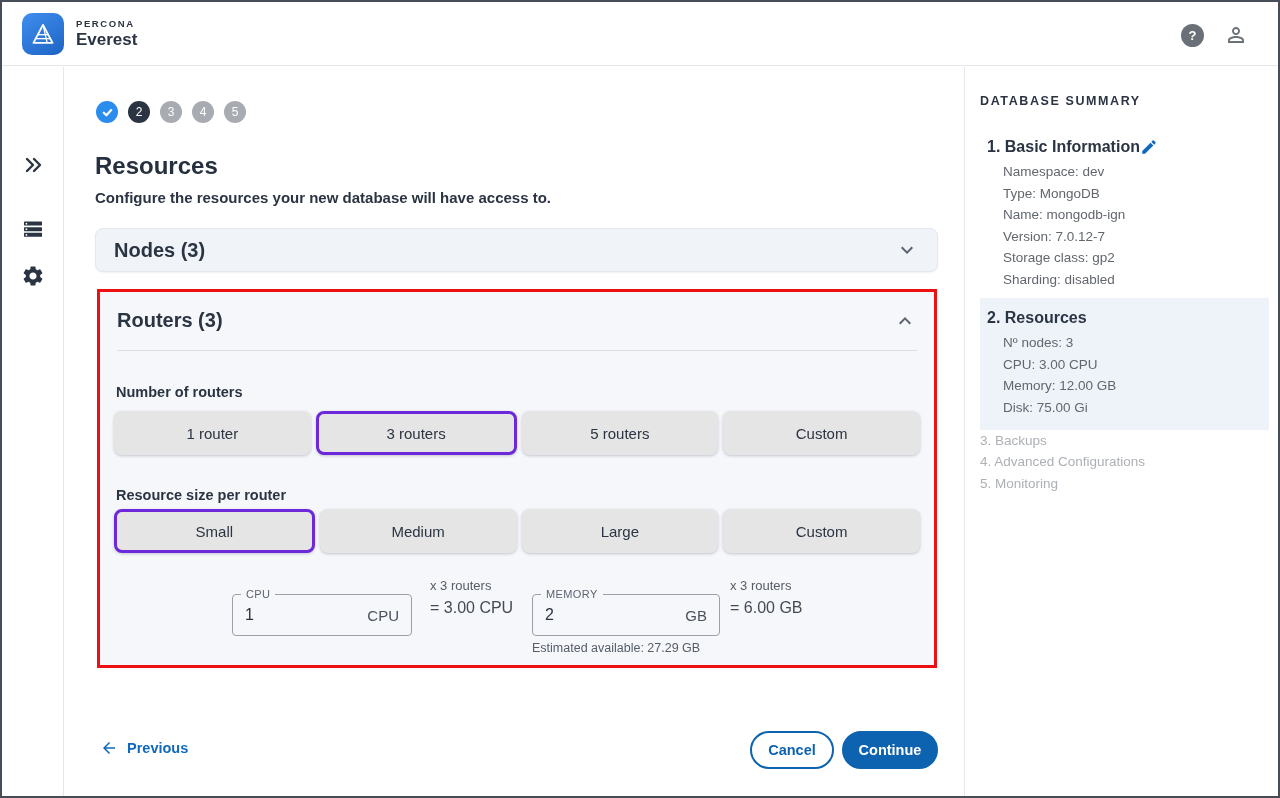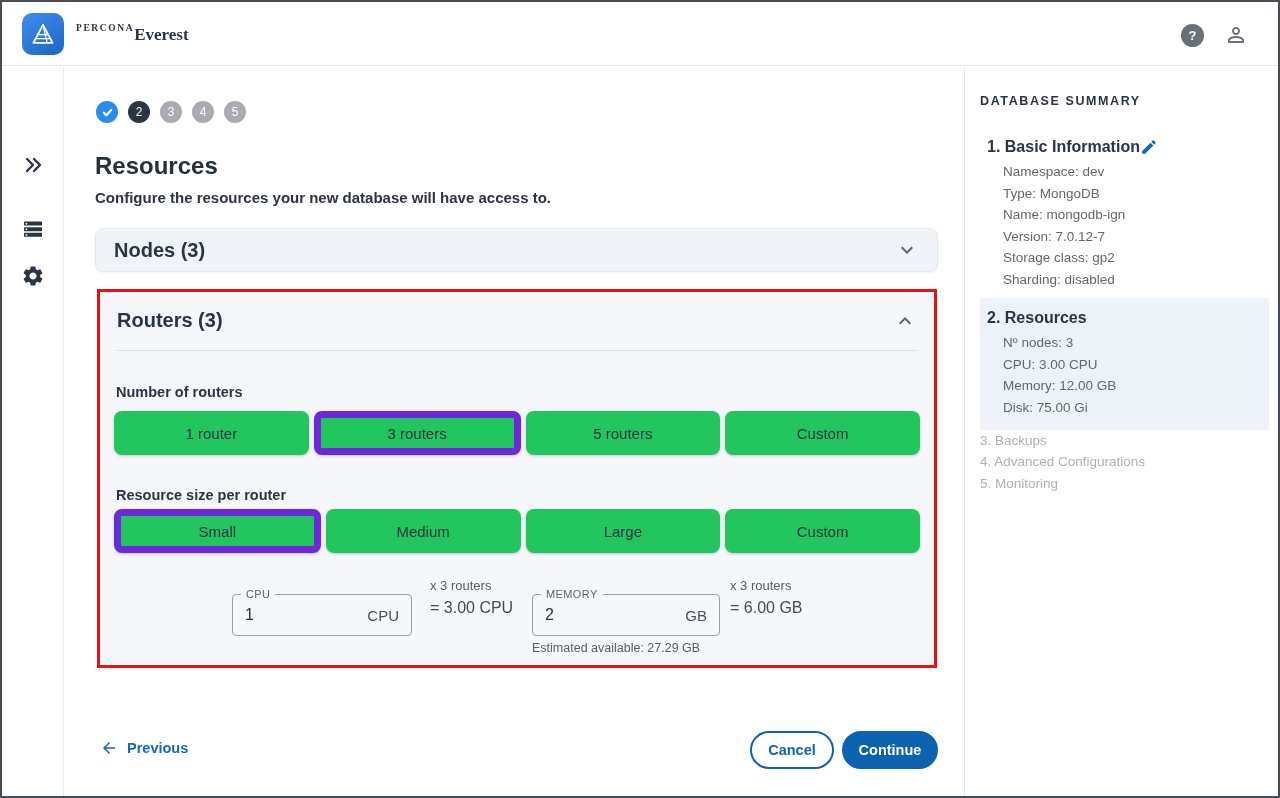--- a/index.html
+++ b/index.html
@@ -4,21 +4,21 @@
 <style>
   * { margin:0; padding:0; box-sizing:border-box; }
   html,body { background:#ffffff; }
   body { font-family:"Liberation Sans", sans-serif; color:#2b3442; }
   .app { position:relative; width:1280px; height:798px; background:#fff; border:2px solid #464d56; overflow:hidden; }
 
   
   .topbar { position:absolute; left:0; top:0; right:0; height:64px; background:#fff; border-bottom:1px solid #e4e7eb; z-index:5; }
   .brand { position:absolute; left:20px; top:11px; display:flex; align-items:center; gap:12px; }
   .logo-badge { width:42px; height:42px; border-radius:10px; background:linear-gradient(145deg,#3f8eef 0%,#1d64c4 100%); display:flex; align-items:center; justify-content:center; }
-  .brand-text { display:flex; flex-direction:row; line-height:1.05;font-family:Liberation Serif, serif; }
+  .brand-text { display:flex; flex-direction:column; line-height:1.05; }
   .brand-company { font-size:9.5px; font-weight:700; letter-spacing:1.6px; color:#2b3442; }
   .brand-product { font-size:17px; font-weight:700; color:#2b3442; margin-top:2px; }
   .topbar-right { position:absolute; right:30px; top:21px; display:flex; align-items:center; gap:20px; }
   .help-btn { width:23px; height:23px; border-radius:50%; background:#6a7077; color:#fff; font-size:13px; font-weight:700; display:flex; align-items:center; justify-content:center; cursor:pointer; }
   .user-btn { width:24px; height:24px; cursor:pointer; }
 
   
   .sidebar { position:absolute; left:0; top:65px; bottom:0; width:62px; background:#fff; border-right:1px solid #e4e7eb; }
   .side-icon { position:absolute; left:19px; width:24px; height:24px; cursor:pointer; }
   .icon-collapse { top:86px; }
@@ -43,22 +43,22 @@
   
   .routers { position:absolute; left:95px; top:287px; width:840px; height:379px; background:#f5f7fb; border:3px solid #ec1013; }
   .routers-header { position:absolute; left:0; top:0; right:0; height:57px; display:flex; align-items:center; padding:0 17px; cursor:pointer; }
   .routers-divider { position:absolute; left:17px; right:17px; top:58px; height:1px; background:#dcе0e6; background:#dce0e6; }
   .group-label { position:absolute; left:16px; font-size:14.5px; font-weight:700; color:#2b3442; }
   .lbl-count { top:92px; }
   .lbl-size { top:195px; }
   .toggle-row { position:absolute; left:14px; width:806px; height:44px; display:flex; gap:5px; }
   .row-count { top:119px; }
   .row-size { top:217px; }
-  .toggle-btn { flex:1; background:#22c55e; border:1px solid rgba(0,0,0,0); border-radius:8px; box-shadow:0 1px 3px rgba(40,50,70,.25); display:flex; align-items:center; justify-content:center; font-size:15px; font-weight:500; color:#2b3442; cursor:pointer; }
-  .toggle-btn.selected { border:7px solid #6d28d9; }
+  .toggle-btn { flex:1; background:#e5e5e5; border:1px solid rgba(0,0,0,0); border-radius:8px; box-shadow:0 1px 3px rgba(40,50,70,.25); display:flex; align-items:center; justify-content:center; font-size:15px; font-weight:500; color:#2b3442; cursor:pointer; }
+  .toggle-btn.selected { border:3px solid #6d28d9; }
 
   
   .field { position:absolute; height:42px; border:1px solid #9aa1ab; border-radius:4px; }
   .field-cpu { left:132px; top:302px; width:180px; }
   .field-mem { left:432px; top:302px; width:188px; }
   .field-label { position:absolute; top:-7px; left:8px; font-size:11px; color:#5d6470; background:#f5f7fb; padding:0 5px; letter-spacing:.4px; }
   .field input { width:100%; height:100%; border:none; background:transparent; outline:none; font-family:"Liberation Sans", sans-serif; font-size:16px; color:#2b3442; padding:0 46px 0 12px; }
   .field-unit { position:absolute; right:12px; top:50%; transform:translateY(-50%); font-size:15px; color:#4a515c; }
   .totals { position:absolute; top:286px; }
   .totals-cpu { left:330px; }

